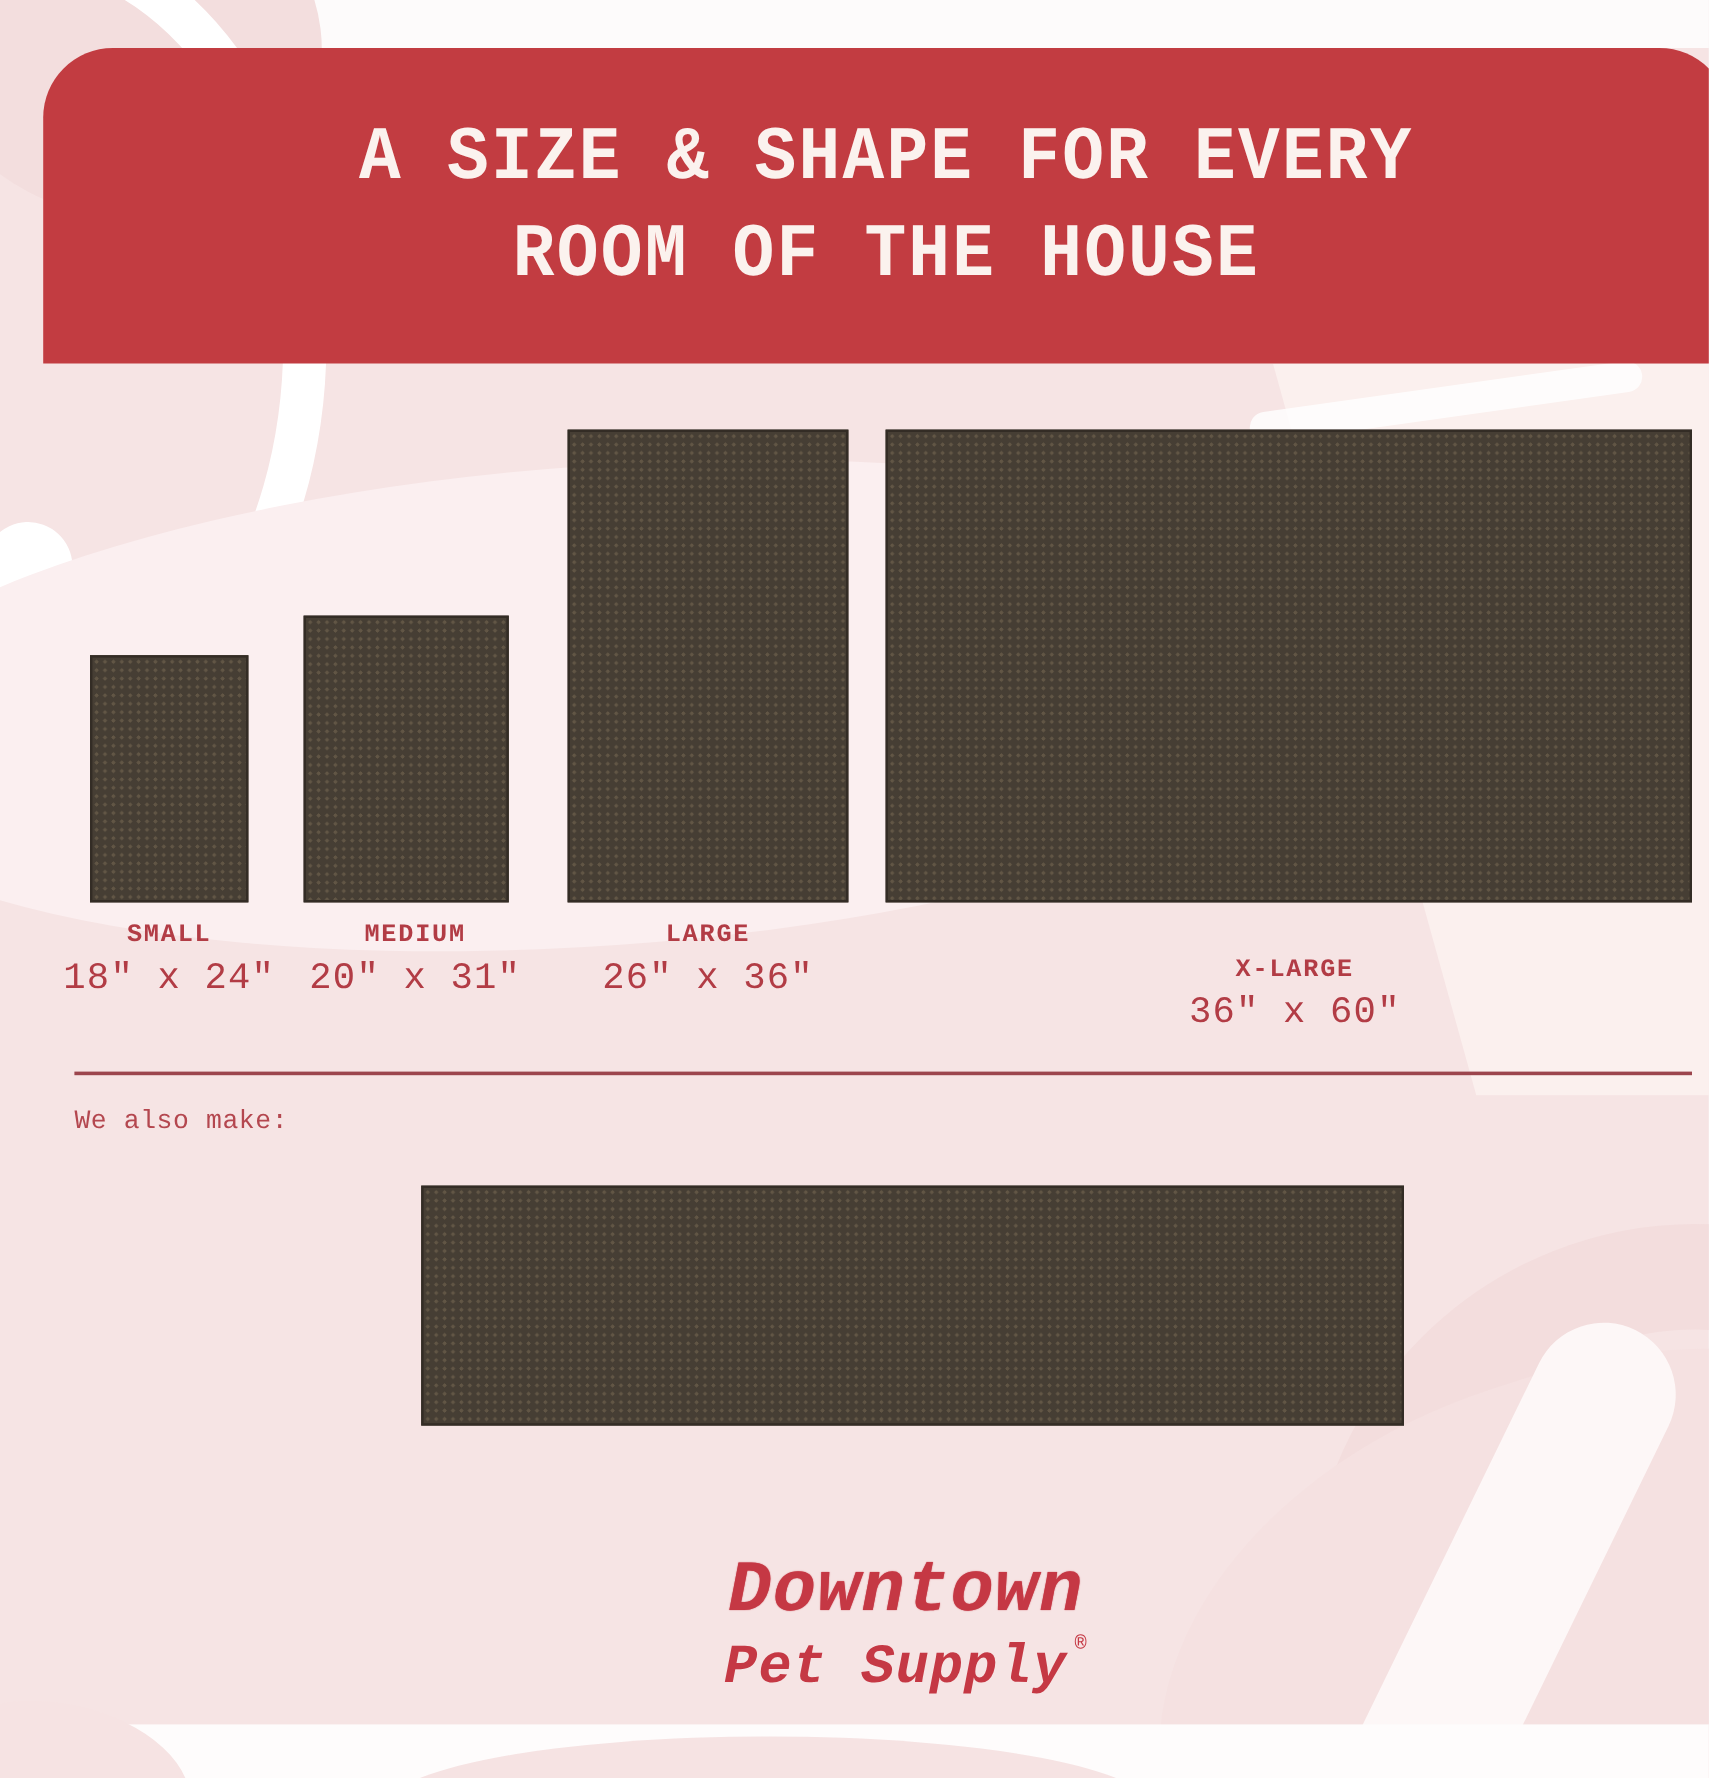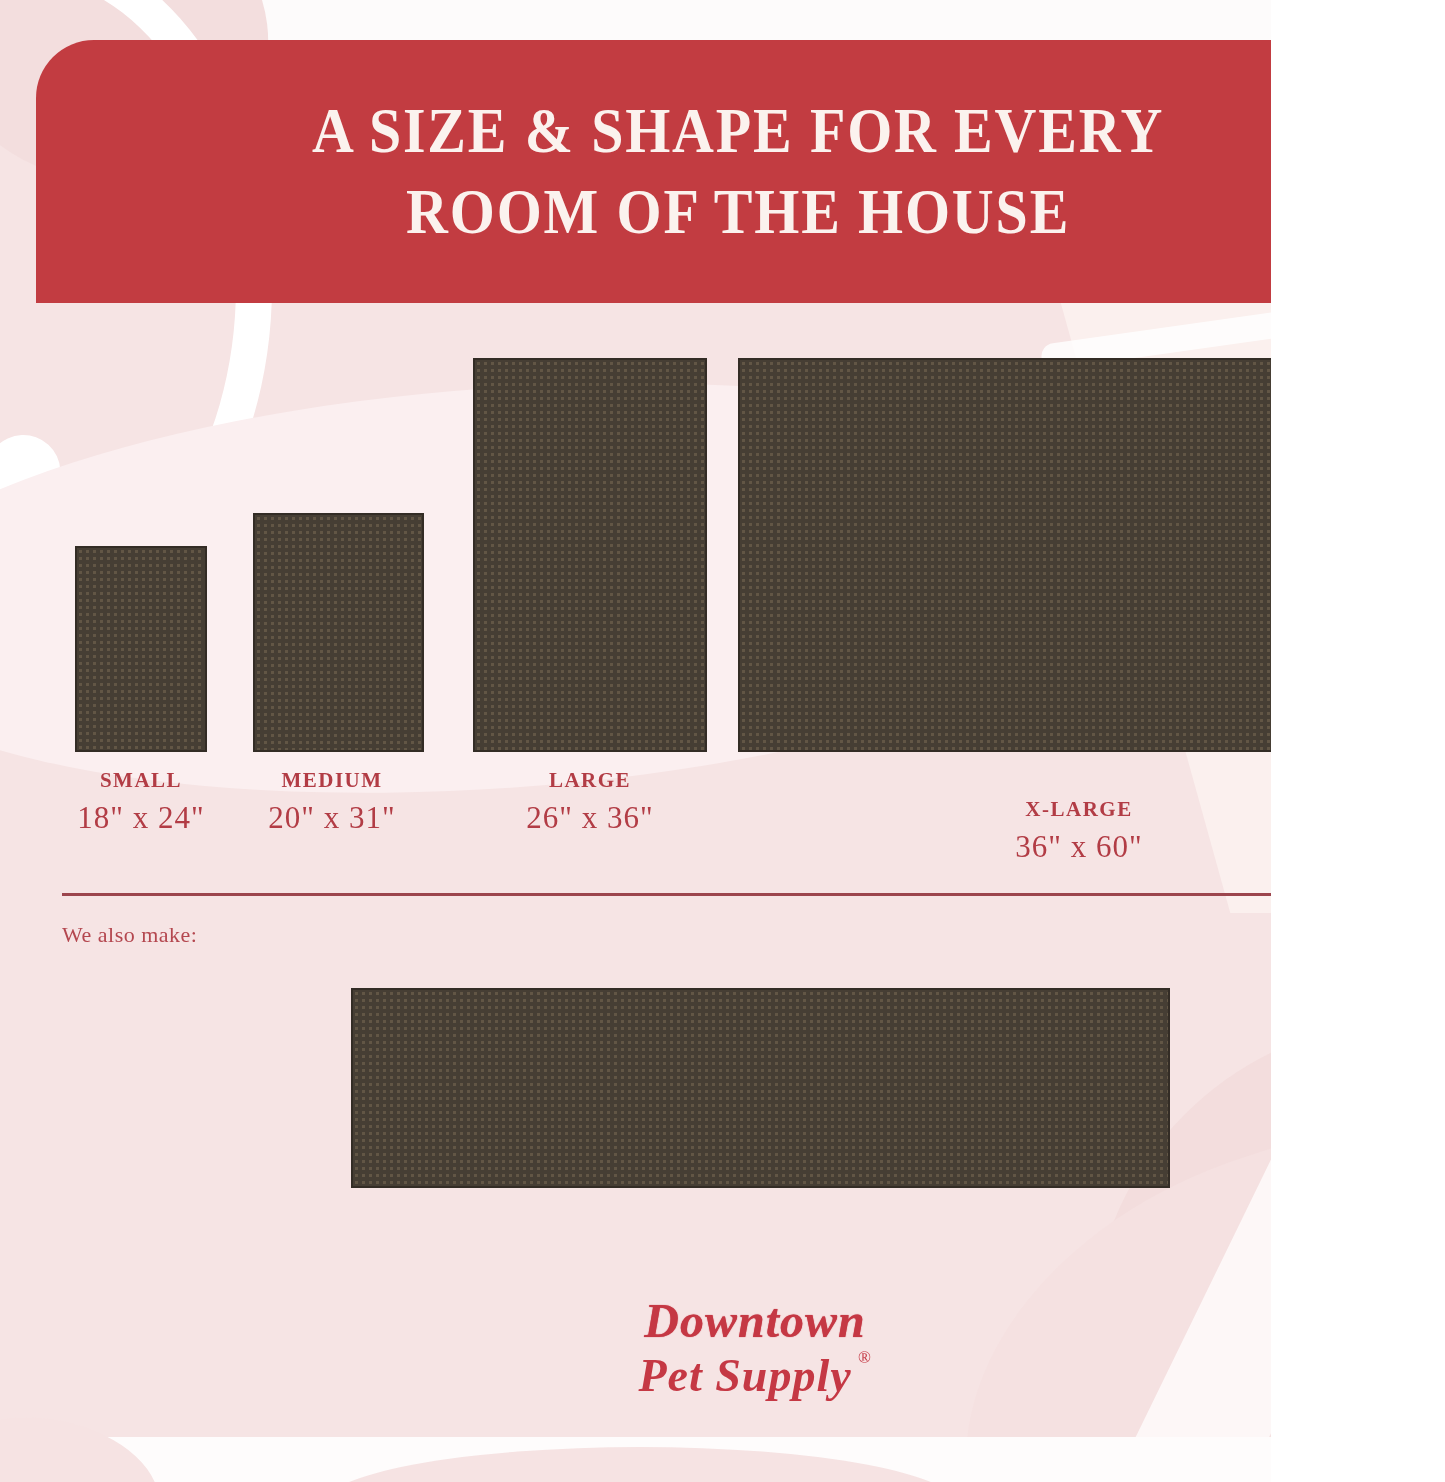--- a/index.html
+++ b/index.html
@@ -1,21 +1,21 @@
 <!DOCTYPE html>
 <html><head>
 <meta charset="utf-8">
 <style>
   html,body{margin:0;padding:0;background:#ffffff;}
   .canvas{
     position:relative;
-    width:1271px;height:1482px;
+    width:1424px;height:1482px;
     overflow:hidden;
     background:#f6e4e4;
-    font-family:Liberation Serif, serif;
+    font-family:Liberation Mono, monospace;
   }
   
   .decor{position:absolute;pointer-events:none;}
   .bg-top-band{left:0;top:0;width:1445px;height:40px;background:#fdfbfb;}
   .bg-topleft-blob{left:-70px;top:-120px;width:340px;height:300px;background:#f3dede;border-radius:50%;transform:rotate(18deg);}
   .bg-ribbon{left:-230px;top:-60px;width:430px;height:620px;border:36px solid #ffffff;border-radius:50%;background:transparent;}
   .bg-ribbon2{left:-42px;top:430px;width:74px;height:240px;background:#ffffff;border-radius:40px;transform:rotate(20deg);}
   .bg-light-right{left:880px;top:303px;width:565px;height:610px;background:#fbf0ee;clip-path:polygon(32% 0,100% 0,100% 100%,62% 100%);}
   .bg-streak{left:1040px;top:322px;width:330px;height:26px;background:rgba(255,255,255,.8);border-radius:14px;transform:rotate(-8deg);}
   .bg-mount{left:-160px;top:388px;width:1320px;height:400px;background:#fbeff0;border-radius:50%;transform:rotate(-4deg);}
@@ -47,32 +47,32 @@
   .mat-small {left:75px;  top:546px;width:132px;height:206px;}
   .mat-medium{left:253px; top:513px;width:171px;height:239px;}
   .mat-large {left:473px; top:358px;width:234px;height:394px;}
   .mat-xlarge{left:738px; top:358px;width:672px;height:394px;}
   .mat-runner{left:351px; top:988px;width:819px;height:200px;}
   
   .size-label{position:absolute;z-index:3;text-align:center;color:#b23c45;}
   .size-name{font-size:21px;font-weight:700;letter-spacing:1.5px;}
   .size-dims{font-size:31px;font-weight:400;margin-top:7px;letter-spacing:1px;}
   .lbl-small {left:41px;  top:768px;width:200px;}
-  .lbl-medium{left:232px; top:768px;width:200px;}
+  .lbl-medium{left:246px; top:768px;width:200px;}
   .lbl-large {left:490px; top:768px;width:200px;}
   .lbl-xlarge{left:969px; top:797px;width:220px;}
   .lbl-runner{left:540px; top:1206px;width:440px;}
   .lbl-runner .size-dims{margin-top:6px;}
   
   .divider{position:absolute;left:62px;top:893px;width:1348px;height:3px;background:#9c454d;z-index:3;}
   .also-make{position:absolute;left:62px;top:922px;font-size:22px;color:#b4474f;z-index:3;letter-spacing:.5px;}
   
   .logo{position:absolute;left:455px;top:1293px;width:600px;text-align:center;z-index:3;color:#c53844;}
   .logo-name{
-    font-size:48px;font-weight:700;font-style:italic;letter-spacing:1px;
+    font-size:60px;font-weight:700;font-style:italic;letter-spacing:1px;
     text-shadow:0 0 1px #c53844;
   }
   .logo-sub{font-size:46px;font-weight:700;font-style:italic;margin-top:0px;letter-spacing:1px;}
   .logo-reg{font-size:17px;font-weight:400;vertical-align:28px;margin-left:6px;}
 </style>
 </head>
 <body>
 
 <div class="canvas">
 

